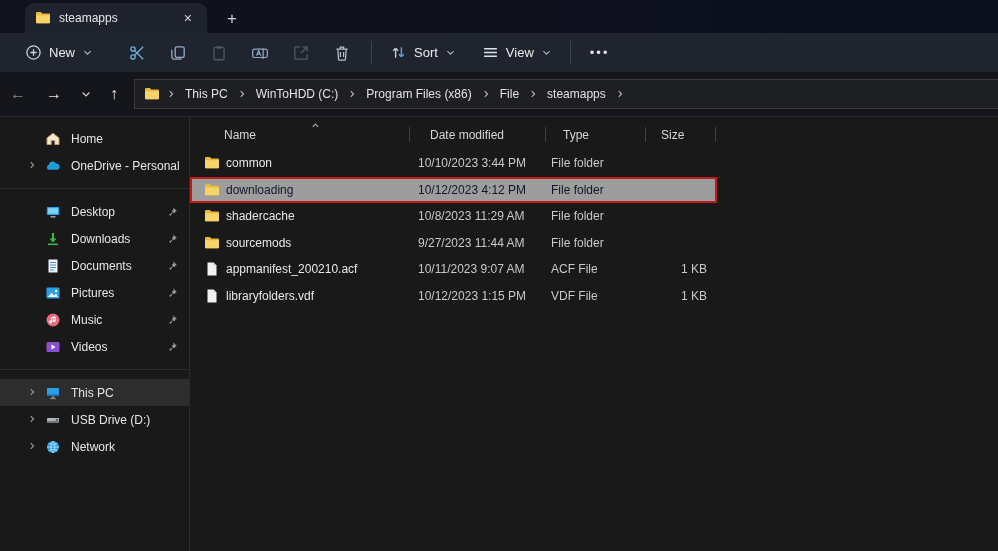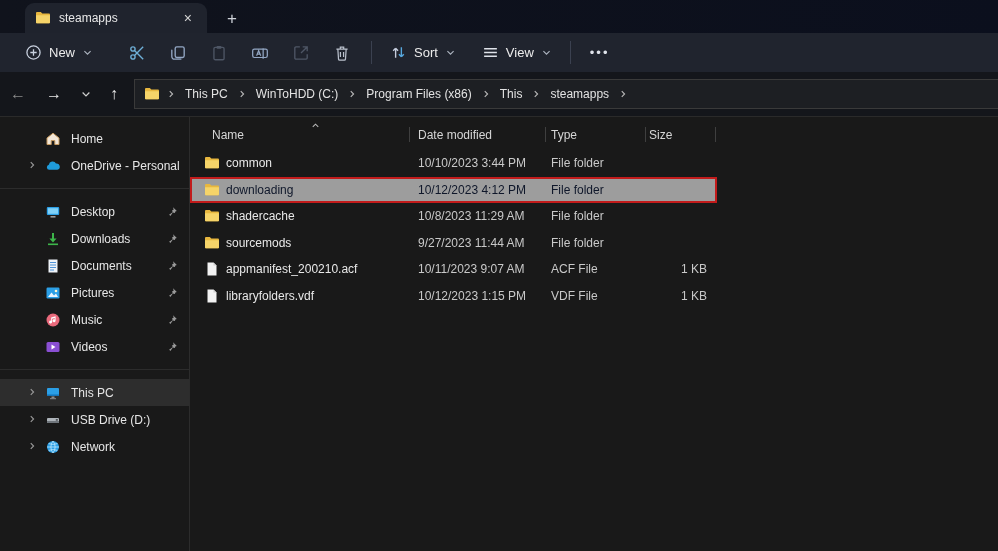--- a/index.html
+++ b/index.html
@@ -57,21 +57,21 @@
   .side-chev svg{width:10px;height:10px;display:inline-block;}
   .side-icon{width:16px;height:16px;margin-right:10px;flex:0 0 auto;}
   .side-icon svg{width:100%;height:100%;display:block;}
   .side-pin{position:absolute;right:11px;width:12px;height:12px;color:#9a9a9a;}
   .side-pin svg{width:100%;height:100%;display:block;}
   .side-sep{height:1px;background:#2c2c2c;margin:9px 0;}
 
   
   .content{flex:1;position:relative;min-width:0;}
   .hdr{position:absolute;left:0;top:5px;height:26px;width:540px;}
-  .hdr-cell{position:absolute;top:6px;font-size:12px;color:#d6d6d6;white-space:nowrap;}
+  .hdr-cell{position:absolute;top:6px;font-size:12px;color:#d6d6d6;white-space:nowrap;margin-left:12px;}
   .hdr-div{position:absolute;top:5px;width:1px;height:15px;background:#3f3f3f;}
   .hdr-caret{position:absolute;top:-2px;width:11px;height:11px;color:#b9b9b9;}
   .hdr-caret svg{width:100%;height:100%;display:block;}
   .rows{position:absolute;left:0;top:33px;width:540px;}
   .row{position:relative;height:26.5px;width:527px;box-sizing:border-box;border:2px solid transparent;}
   .row.hl{background:#9d9d9d;border-color:#c21b1b;}
   .row .ricon{position:absolute;left:12px;top:3px;width:16px;height:16px;}
   .row .ricon svg{width:100%;height:100%;display:block;}
   .row .cell{position:absolute;top:4px;font-size:12px;white-space:nowrap;}
   .row .rname{left:34px;color:#e8e8e8;}
@@ -230,21 +230,21 @@
           <svg viewBox="0 0 16 16">
             <path fill="none" stroke="currentColor" stroke-width="1.8" d="M6 3.5L10.5 8 6 12.5"></path>
           </svg>
         </span>
         <span class="crumb">Program Files (x86)</span>
         <span class="crumb-sep">
           <svg viewBox="0 0 16 16">
             <path fill="none" stroke="currentColor" stroke-width="1.8" d="M6 3.5L10.5 8 6 12.5"></path>
           </svg>
         </span>
-        <span class="crumb">This</span>
+        <span class="crumb">File</span>
         <span class="crumb-sep">
           <svg viewBox="0 0 16 16">
             <path fill="none" stroke="currentColor" stroke-width="1.8" d="M6 3.5L10.5 8 6 12.5"></path>
           </svg>
         </span>
         <span class="crumb">steamapps</span>
         <span class="crumb-sep">
           <svg viewBox="0 0 16 16">
             <path fill="none" stroke="currentColor" stroke-width="1.8" d="M6 3.5L10.5 8 6 12.5"></path>
           </svg>

